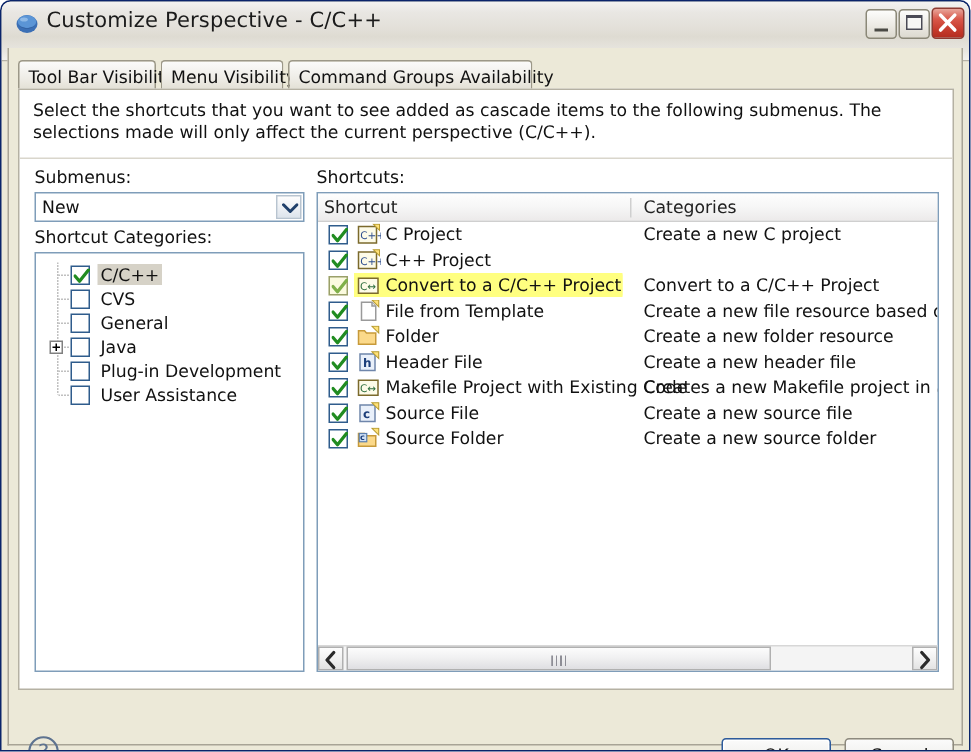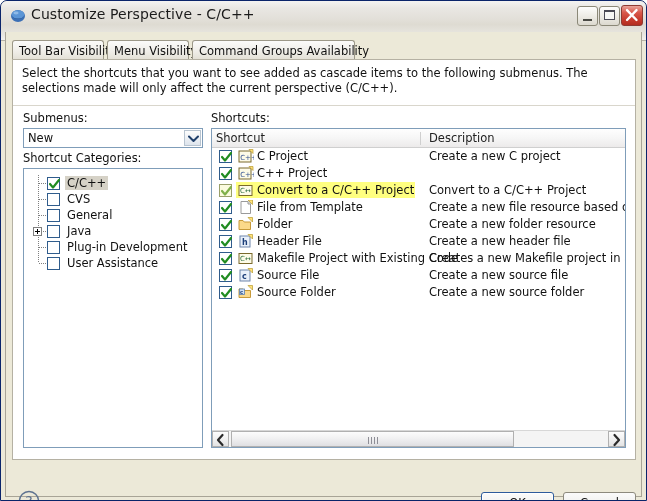--- a/index.html
+++ b/index.html
@@ -426,21 +426,21 @@
         </div>
       </div>
 
       <div class="fieldlabel" id="lbl-shortcuts">Shortcuts:</div>
 
       <div id="listbox">
 
         <div id="listhdr">
           <span class="hcell" id="hcol0">Shortcut</span>
           <span id="hdiv"></span>
-          <span class="hcell" id="hcol1">Description</span>
+          <span class="hcell" id="hcol1">Categories</span>
         </div>
 
         <div id="rows">
 
           <div class="lrow">
             <span class="lcheck">
               <svg width="11" height="11" viewBox="0 0 11 11" style="position:absolute;left:1px;top:1px;">
                 <path d="M1 5 L4 8.5 L10 1" stroke="#218c21" stroke-width="2.2" fill="none" stroke-linecap="round" stroke-linejoin="round"></path>
               </svg>
             </span>

